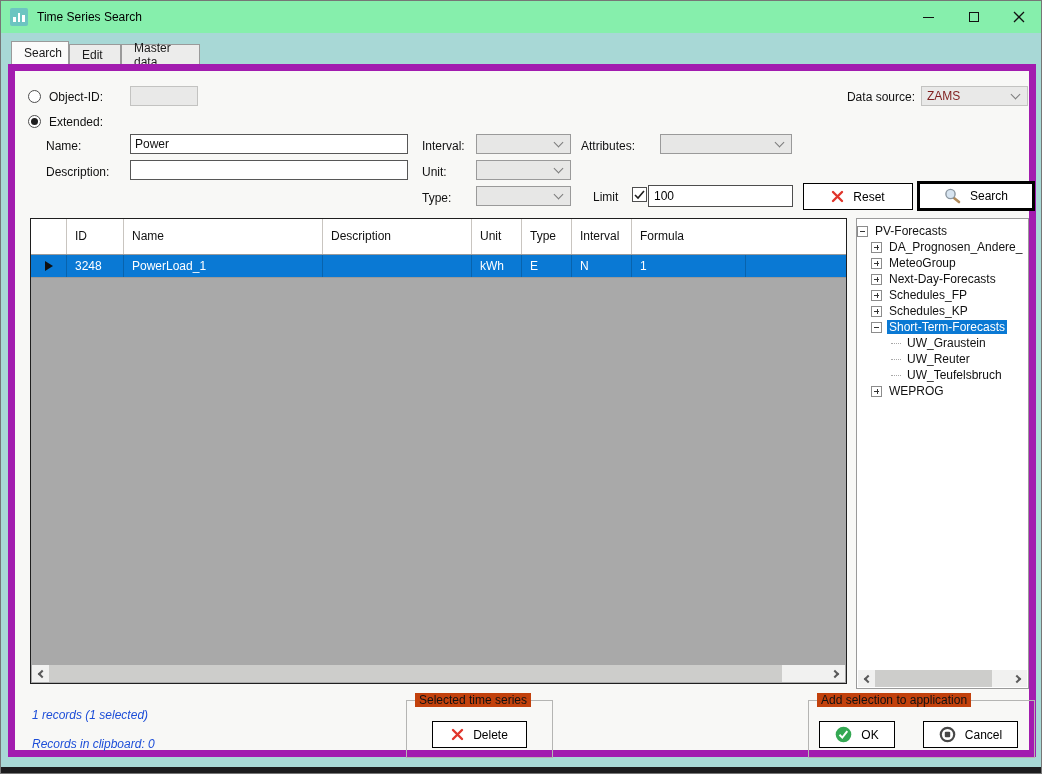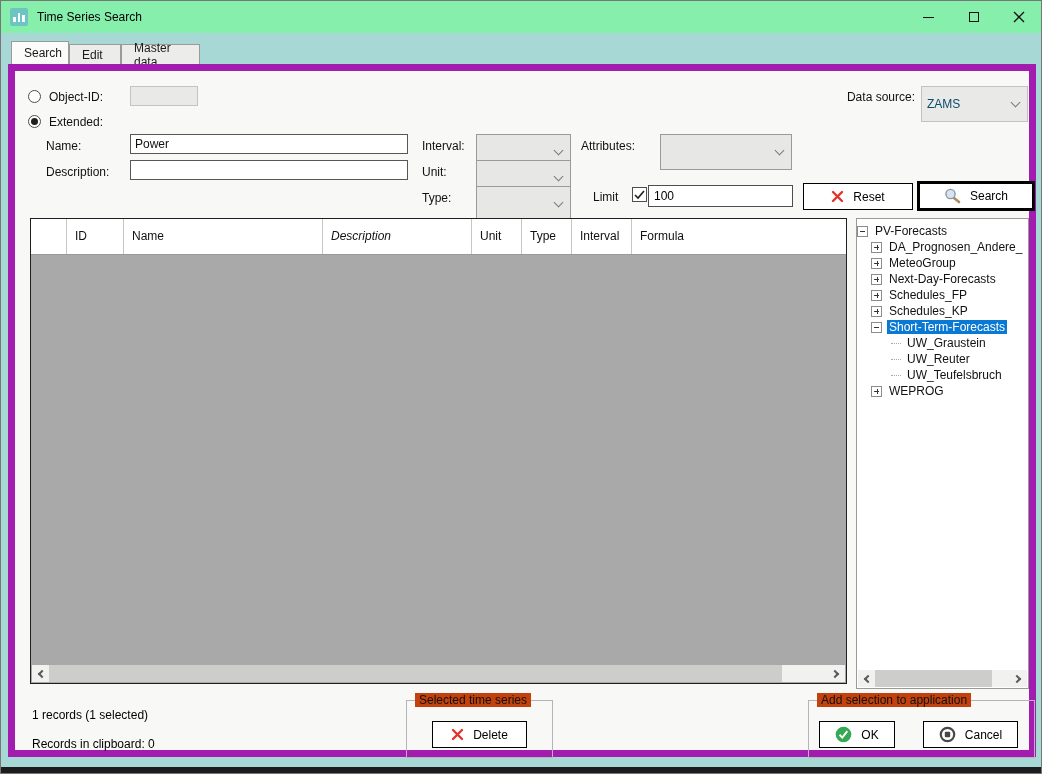--- a/index.html
+++ b/index.html
@@ -14,57 +14,57 @@
   .glyph-max { width:10px; height:10px; border:1px solid #111; }
   .tab { position:absolute; display:flex; align-items:center; padding:0 12px; border:1px solid #9a9a9a; border-bottom:none; color:#1a1a1a; }
   .tab.active { top:40px; height:23px; background:#fbfbfa; z-index:2; }
   .tab.inactive { top:43px; height:20px; background:#ececeb; }
   .page { position:absolute; left:7px; top:63px; width:1028px; height:693px; background:#f8f8f6; border:7px solid #a21caf; }
   .lbl { position:absolute; white-space:nowrap; color:#111; }
   .radio { position:absolute; width:13px; height:13px; border:1px solid #4e4e4e; border-radius:50%; background:#fff; }
   .radio.sel::after { content:""; position:absolute; left:2px; top:2px; width:7px; height:7px; background:#1e1e1e; border-radius:50%; }
   .txt { position:absolute; height:20px; border:1px solid #575757; background:#fff; font-family:"Liberation Sans", sans-serif; font-size:12px; padding:0 4px; color:#111; }
   .txt:disabled, .txt.disabled { background:#e9e9e8; border-color:#c3c3c1; color:#8a8a8a; }
-  .combo { position:absolute; height:36px; background:#e7e7e6; border:1px solid #9a9a9a; display:flex; align-items:center; justify-content:flex-end; padding-right:8px; color:#0c4a6e; }
+  .combo { position:absolute; height:20px; background:#e7e7e6; border:1px solid #9a9a9a; display:flex; align-items:center; justify-content:flex-end; padding-right:8px; color:#7f1d1d; }
   .combo.light { background:#e9e9e8; border-color:#c3c3c1; justify-content:space-between; padding-left:5px; }
   .chev { width:7px; height:7px; border-right:1.4px solid #7c7c7c; border-bottom:1.4px solid #7c7c7c; transform:rotate(45deg); margin-top:-4px; }
   .checkbox { position:absolute; width:15px; height:15px; border:1px solid #4e4e4e; background:#fff; display:flex; align-items:center; justify-content:center; }
   .spinner { position:absolute; height:22px; border:1px solid #4e4e4e; background:#fff; display:flex; }
   .spinner input { flex:1; border:none; outline:none; font-family:"Liberation Sans", sans-serif; font-size:12px; padding:0 5px; background:transparent; }
   .spin-arrows { width:17px; border-left:1px solid #8f8f8f; display:flex; flex-direction:column; }
   .spin-arrows span { flex:1; display:flex; align-items:center; justify-content:center; }
   .tri-up { width:0; height:0; border-left:4px solid transparent; border-right:4px solid transparent; border-bottom:5px solid #2b2b2b; }
   .tri-down { width:0; height:0; border-left:4px solid transparent; border-right:4px solid transparent; border-top:5px solid #2b2b2b; }
   .btn { position:absolute; background:#fff; border:1px solid #000; display:flex; align-items:center; justify-content:center; gap:9px; font-size:12px; color:#000; cursor:default; }
   .btn.default { border-width:3px; }
   .grid { position:absolute; left:15px; top:147px; width:817px; height:466px; background:#a9a9a9; border:1px solid #1f1f1f; }
   .g-head { display:flex; height:36px; background:#fff; border-bottom:1px solid #9a9a9a; }
   .g-head .cell { border-right:1px solid #c9c5c0; display:flex; align-items:center; padding-left:8px; color:#111; line-height:13px; }
   .g-row { display:flex; height:23px; background:#0a79d4; border-bottom:1px solid #9a9a9a; color:#fff; }
   .g-row .cell { border-right:1px solid rgba(0,0,0,0.18); display:flex; align-items:center; padding-left:8px; }
   .cell.c-sel { width:36px; padding-left:0; justify-content:center; }
-  .cell.c-id { width:57px; } .cell.c-name { width:199px; } .cell.c-desc { width:149px;font-style:italic; }
+  .cell.c-id { width:57px; } .cell.c-name { width:199px; } .cell.c-desc { width:149px; }
   .cell.c-unit { width:50px; } .cell.c-type { width:50px; } .cell.c-int { width:60px; }
   .cell.c-len { width:114px; } .cell.c-form { flex:1; border-right:none; }
   .row-arrow { width:0; height:0; border-top:5px solid transparent; border-bottom:5px solid transparent; border-left:8px solid #101010; }
   .hscroll { position:absolute; left:1px; right:1px; bottom:1px; height:17px; background:#f1f1f0; display:flex; align-items:center; }
   .sb-arrow { width:17px; height:17px; display:flex; align-items:center; justify-content:center; }
   .sb-thumb { height:17px; background:#cdcdcb; }
   .chev-l { width:6px; height:6px; border-left:2px solid #5a5a5a; border-bottom:2px solid #5a5a5a; transform:rotate(45deg); margin-left:3px; }
   .chev-r { width:6px; height:6px; border-right:2px solid #5a5a5a; border-bottom:2px solid #5a5a5a; transform:rotate(-45deg); margin-right:3px; }
   .tree { position:absolute; left:841px; top:147px; width:173px; height:471px; background:#fff; border:1px solid #9a9a9a; overflow:hidden; }
   .t-row { display:flex; align-items:center; height:16px; white-space:nowrap; color:#111; }
   .t-ind1 { margin-left:14px; } .t-ind2 { margin-left:34px; }
   .expander { width:11px; height:11px; border:1px solid #8c8c8c; background:#fff; position:relative; margin-right:5px; flex:0 0 auto; }
   .expander .h { position:absolute; left:2px; top:4.5px; width:5px; height:1px; background:#353535; }
   .expander .v { position:absolute; left:4.5px; top:2px; width:1px; height:5px; background:#353535; }
   .dots { width:10px; border-top:1px dotted #a8a8a8; margin-right:4px; flex:0 0 auto; }
   .t-label { padding:0 2px; }
   .t-label.sel { background:#0a79d4; color:#fff; }
-  .status { position:absolute; color:#000000; }
+  .status { position:absolute; font-style:italic; color:#1d4ed8; }
   .groupbox { position:absolute; height:58px; border:1px solid #b5b5b3; }
   .groupbox legend { position:absolute; top:-8px; left:8px; background:#c2410c; padding:0 4px; font-size:12px; color:#111; white-space:nowrap; }
   .dark-strip { position:absolute; left:0; bottom:0; width:100%; height:6px; background:#1c1c1e; }
   svg { display:block; }
 </style>
 </head>
 <body>
 
 <div class="window">
 
@@ -171,20 +171,33 @@
       <div class="g-head">
         <div class="cell c-sel"></div>
         <div class="cell c-id">ID</div>
         <div class="cell c-name">Name</div>
         <div class="cell c-desc">Description</div>
         <div class="cell c-unit">Unit</div>
         <div class="cell c-type">Type</div>
         <div class="cell c-int">Interval</div>
         <div class="cell c-form">Formula</div>
       </div>
+      <div class="g-row">
+        <div class="cell c-sel">
+            <span class="row-arrow"></span>
+          </div>
+        <div class="cell c-id">3248</div>
+        <div class="cell c-name">PowerLoad_1</div>
+        <div class="cell c-desc"></div>
+        <div class="cell c-unit">kWh</div>
+        <div class="cell c-type">E</div>
+        <div class="cell c-int">N</div>
+        <div class="cell c-len">1</div>
+        <div class="cell c-form"></div>
+      </div>
       <div class="hscroll">
         <span class="sb-arrow">
             <i class="chev-l"></i>
           </span>
         <span class="sb-thumb" style="width:733px"></span>
         <span class="sb-arrow" style="margin-left:auto">
             <i class="chev-r"></i>
           </span>
       </div>
     </div>

